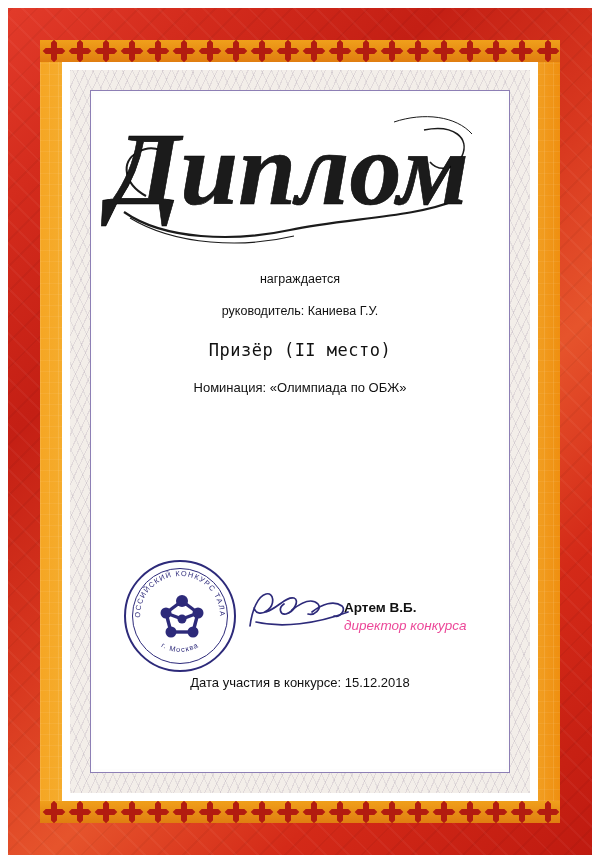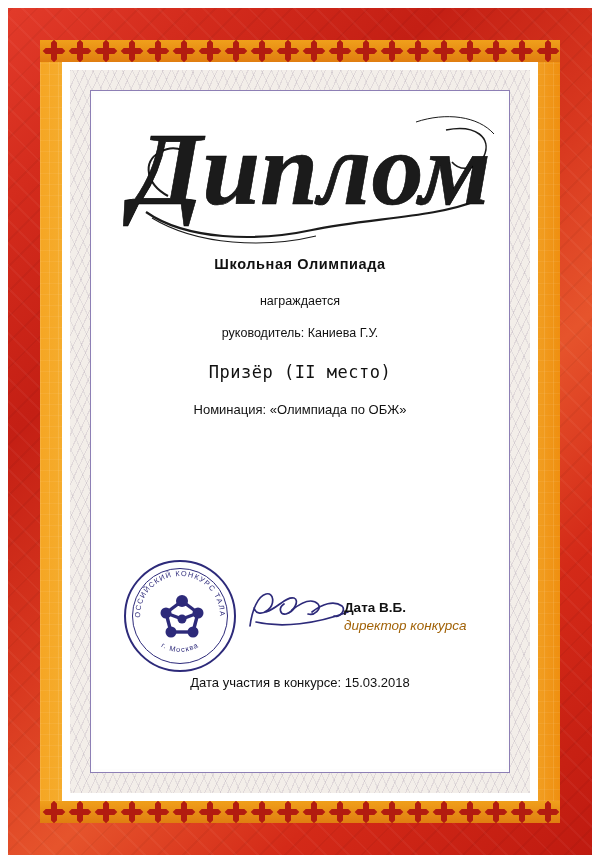--- a/index.html
+++ b/index.html
@@ -129,21 +129,21 @@
     width: 412px; height: 675px;
     text-align: center;
     color: #111;
   }
 
   .diploma-word {
     margin-top: 6px;
     height: 150px;
     display: flex;
     align-items: center;
-    justify-content: flex-end;
+    justify-content: flex-start;
   }
   .diploma-word svg { display: block; }
   .diploma-word text {
     font-family: "Liberation Serif", serif;
     font-style: italic;
     font-weight: 700;
     font-size: 104px;
     fill: #1b1b1b;
     stroke: #000;
     stroke-width: .6;
@@ -240,21 +240,21 @@
     text-align: left;
   }
   .signer .name {
     font-size: 13.5px;
     font-weight: 700;
     color: #111;
   }
   .signer .role {
     font-size: 13.5px;
     font-style: italic;
-    color: #a16207;
+    color: #ec4899;
     margin-top: 3px;
   }
 
   .date-line {
     position: absolute;
     left: 0; top: 581px;
     width: 412px;
     font-size: 13px;
     text-align: center;
   }
@@ -331,21 +331,20 @@
 
         <path d="M30 112 C70 140 140 142 196 130 C250 118 320 118 362 100" fill="none" stroke="#1b1b1b" stroke-width="2.2"></path>
         <path d="M36 118 C82 146 150 148 200 136" fill="none" stroke="#1b1b1b" stroke-width="1.1"></path>
         <path d="M52 96 C30 84 26 62 44 52 C60 43 78 52 74 66" fill="none" stroke="#1b1b1b" stroke-width="2"></path>
         <path d="M330 30 C360 24 376 38 368 56 C362 70 344 72 336 62" fill="none" stroke="#1b1b1b" stroke-width="1.6"></path>
         <path d="M300 22 C330 12 362 16 378 34" fill="none" stroke="#1b1b1b" stroke-width="1"></path>
         <text x="195" y="104" text-anchor="middle">Диплом</text>
       </svg>
     </div>
 
-    <div class="line subtitle">Школьная Олимпиада</div>
 
     <div class="line awarded">награждается</div>
 
 
 
     <div class="line supervisor">руководитель: Каниева Г.У.</div>
 
     <div class="line prize">Призёр (II место)</div>
 
 
@@ -400,21 +399,21 @@
             <path d="M8 44 C10 28 16 14 24 12 C32 10 33 22 26 28 C20 33 14 32 12 26"></path>
             <path d="M24 30 C36 26 44 14 52 16 C58 18 52 30 44 32 C38 33 36 26 42 22"></path>
             <path d="M50 28 C60 20 70 16 76 22 C80 27 72 34 66 32"></path>
             <path d="M70 30 C80 22 92 18 100 24 C104 28 98 36 92 34"></path>
             <path d="M14 40 C40 46 74 42 106 30"></path>
           </g>
         </svg>
       </div>
 
       <div class="signer">
-        <div class="name">Дата В.Б.</div>
+        <div class="name">Артем В.Б.</div>
         <div class="role">директор конкурса</div>
       </div>
     </div>
 
-    <div class="date-line">Дата участия в конкурсе: 15.03.2018</div>
+    <div class="date-line">Дата участия в конкурсе: 15.12.2018</div>
 
   </div>
 </div>
 
 </body></html>

